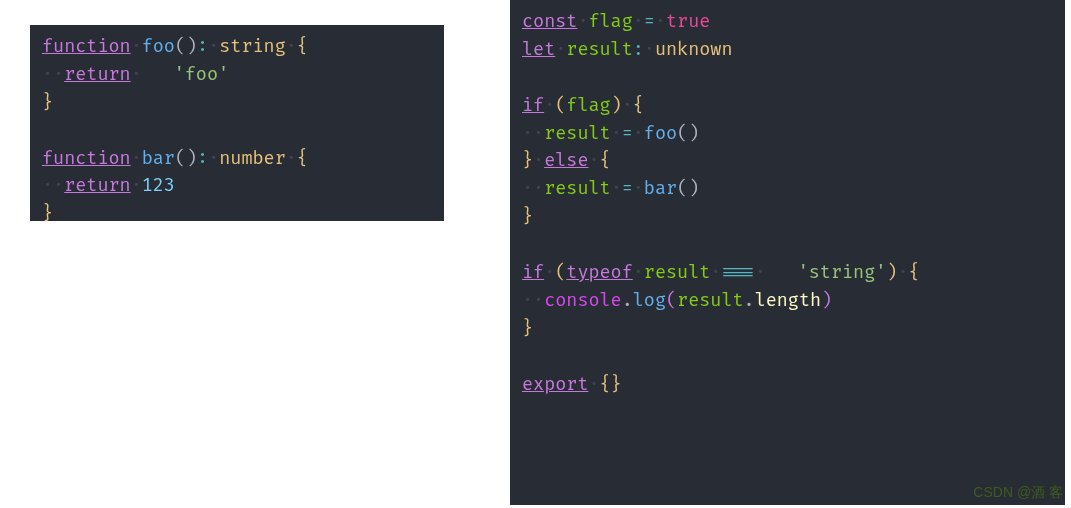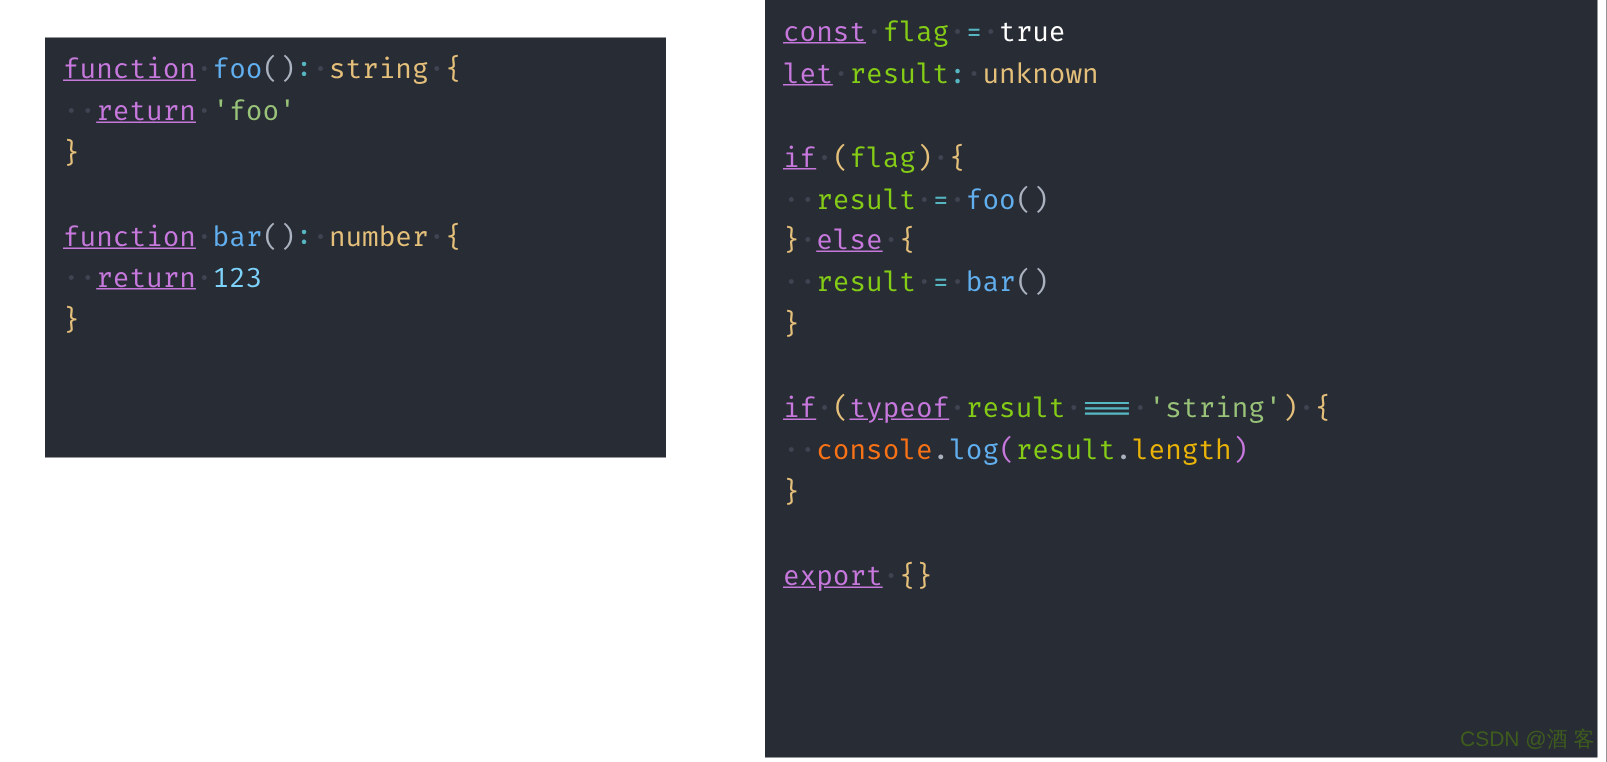--- a/index.html
+++ b/index.html
@@ -15,41 +15,41 @@
       position: absolute;
       font-size: 18px;
       line-height: 1.55;
       padding: 8px 12px;
       white-space: pre;
     }
     .block-left {
       left: 30px;
       top: 25px;
       width: 414px;
-      height: 280px;
+      height: 196px;
     }
     .block-right {
       left: 510px;
       top: 0;
       width: 555px;
       height: 505px;
     }
     .kw { color: #c678dd; text-decoration: underline; }
     .fn { color: #61afef; }
     .type { color: #e5c07b; }
     .punc { color: #abb2bf; }
     .brace { color: #e5c07b; }
     .brace2 { color: #c678dd; }
-    .str { color: #98c379; }
+    .str { color: #98c379; margin-left: 32px; }
     .num { color: #7dd3fc; }
-    .const { color: #ffffff; }
+    .const { color: #ec4899; }
     .var { color: #84cc16; }
-    .prop { color: #eab308; }
+    .prop { color: #fef9c3; }
     .op { color: #56b6c2; }
-    .obj { color: #f97316; }
+    .obj { color: #d946ef; }
     .dot { color: #3e4451; }
     .watermark {
       position: absolute;
       right: 8px;
       bottom: 6px;
       color: #4d7c0f;
       font-size: 14px;
       font-family: sans-serif;
       opacity: 0.6;
     }

